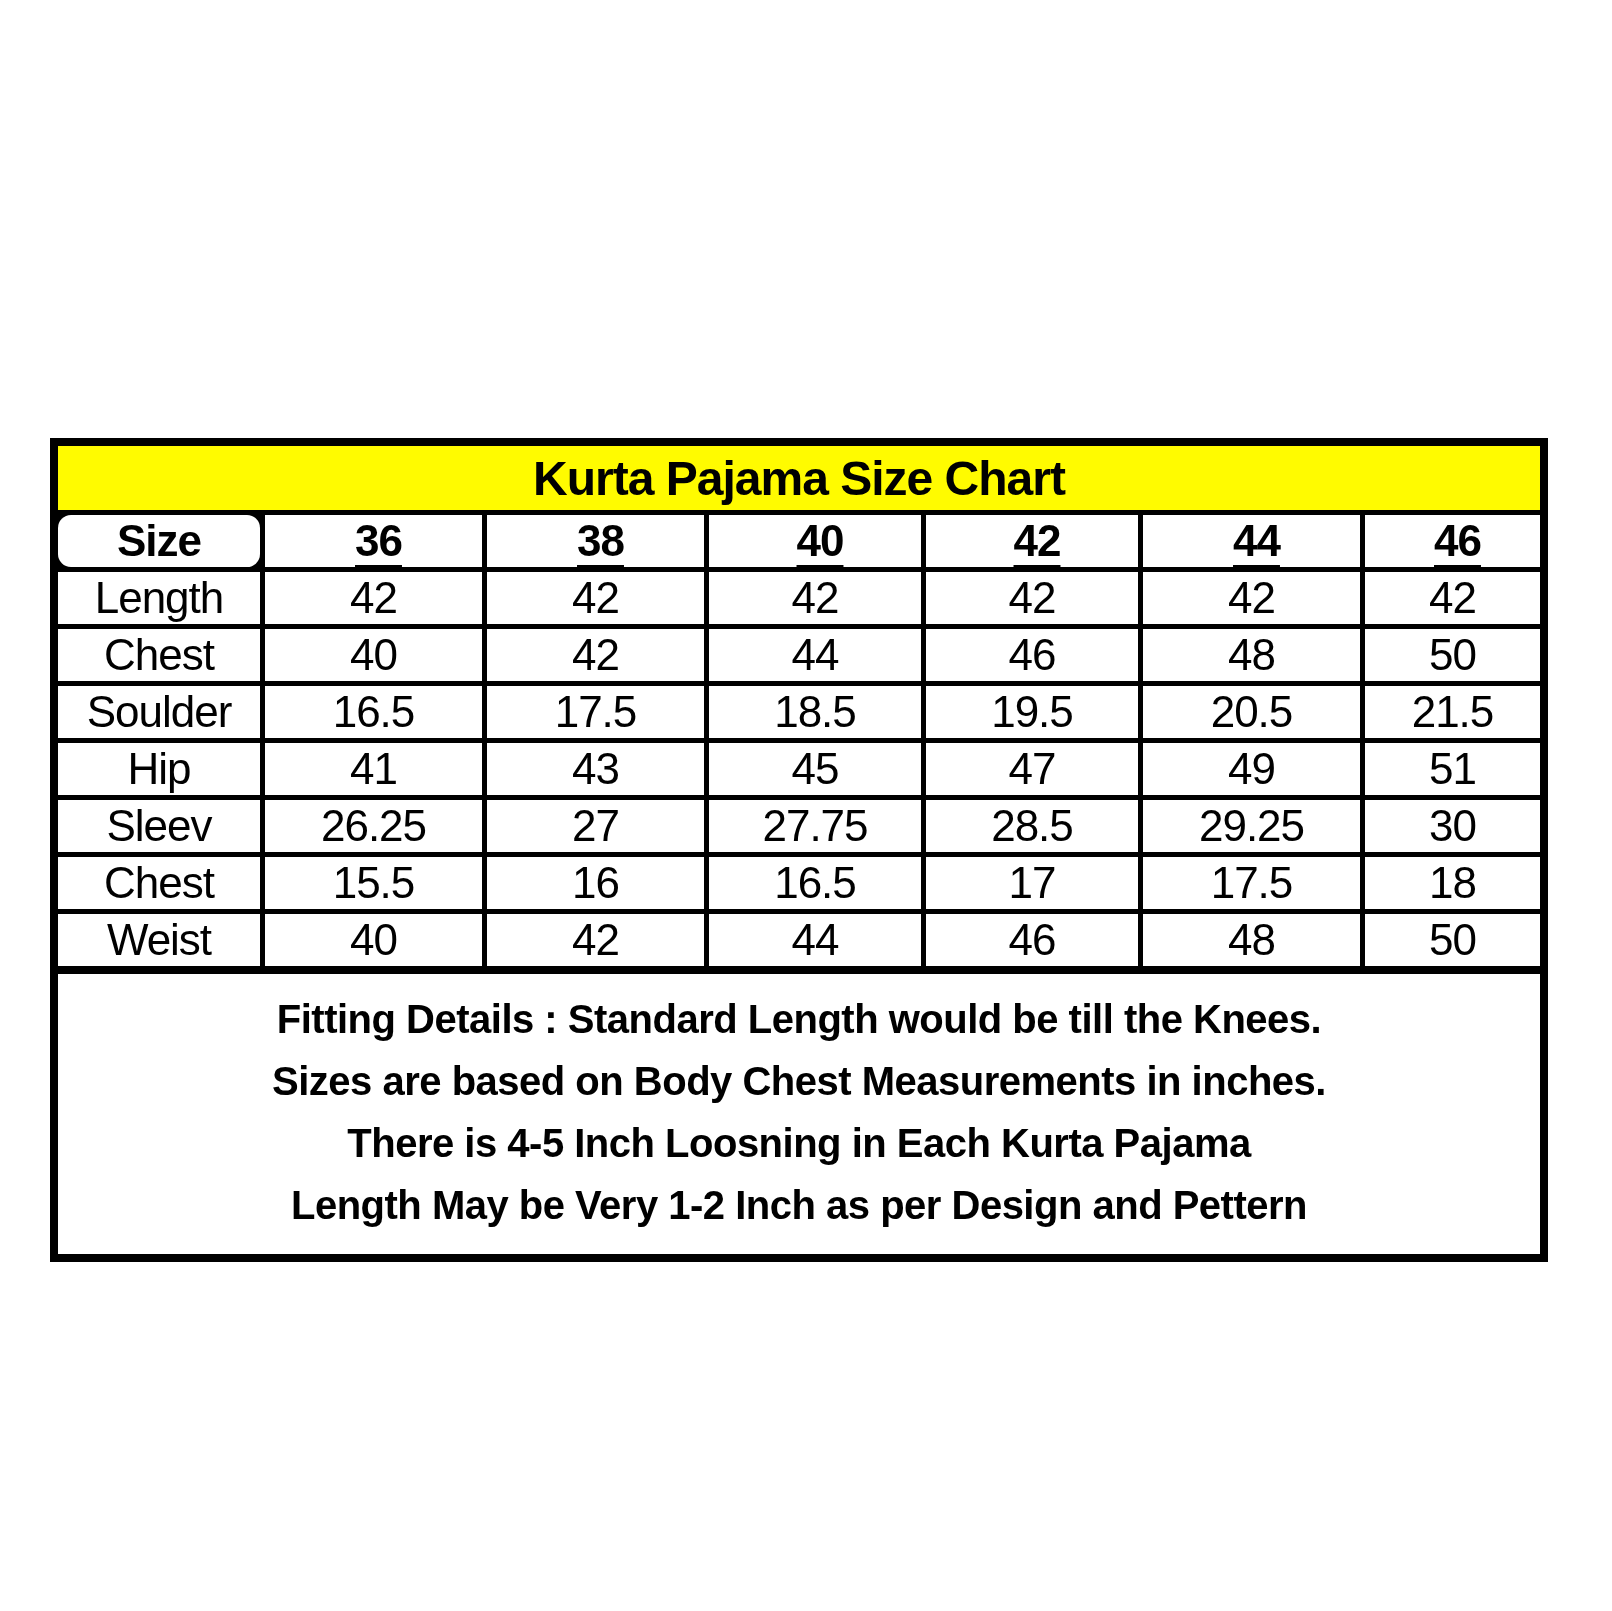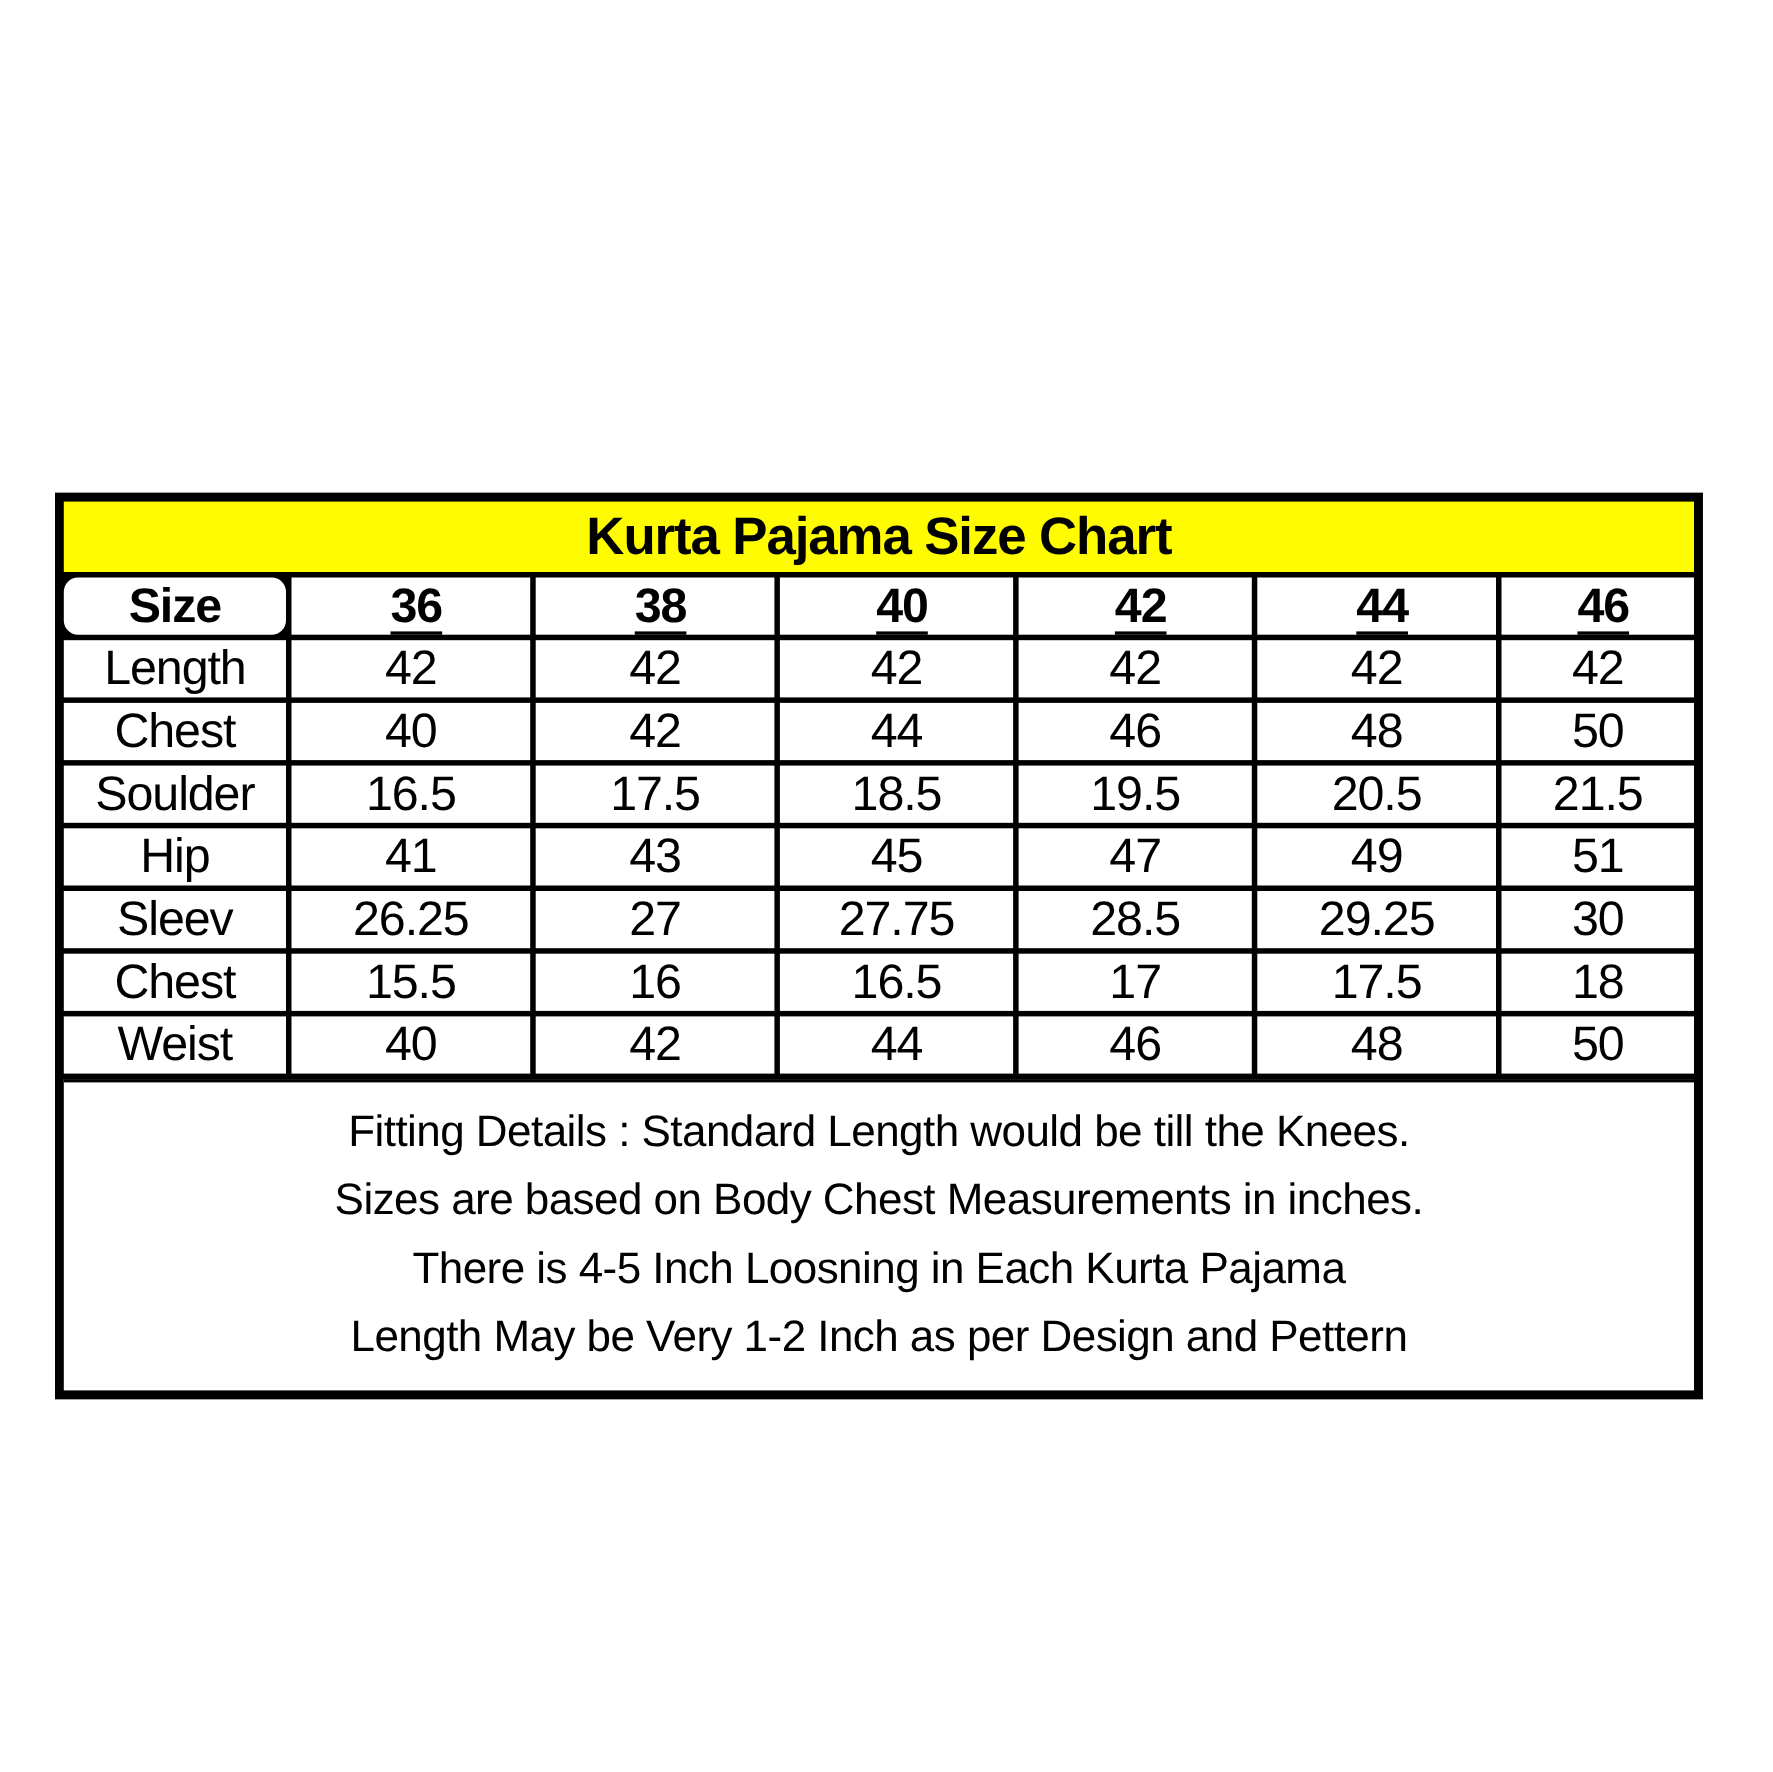--- a/index.html
+++ b/index.html
@@ -7,21 +7,21 @@
     padding: 0;
     width: 1612px;
     height: 1611px;
     background: #ffffff;
     font-family: "Liberation Sans", "DejaVu Sans", sans-serif;
     color: #000000;
   }
   .chart-wrap {
     position: absolute;
     left: 50px;
-    top: 448px;
+    top: 438px;
     width: 1482px;
     border: 8px solid #000000;
     background: #000000;
     display: flex;
     flex-direction: column;
     gap: 5px;
   }
   .title-row {
     background: #fffb00;
     height: 64px;
@@ -64,20 +64,21 @@
   .footer {
     background: #ffffff;
     border-top: 3px solid #000000;
     padding: 14px 0 18px 0;
   }
   .footer .note-line {
     font-size: 40px;
     line-height: 62px;
     text-align: center;
     letter-spacing: -0.5px;
+    font-weight: bold;
   }
 </style>
 </head>
 <body>
 
 <div class="chart-wrap">
 
   <div class="title-row" style="background: rgb(255, 251, 0);">
     <span class="title-text">Kurta Pajama Size Chart</span>
   </div>

